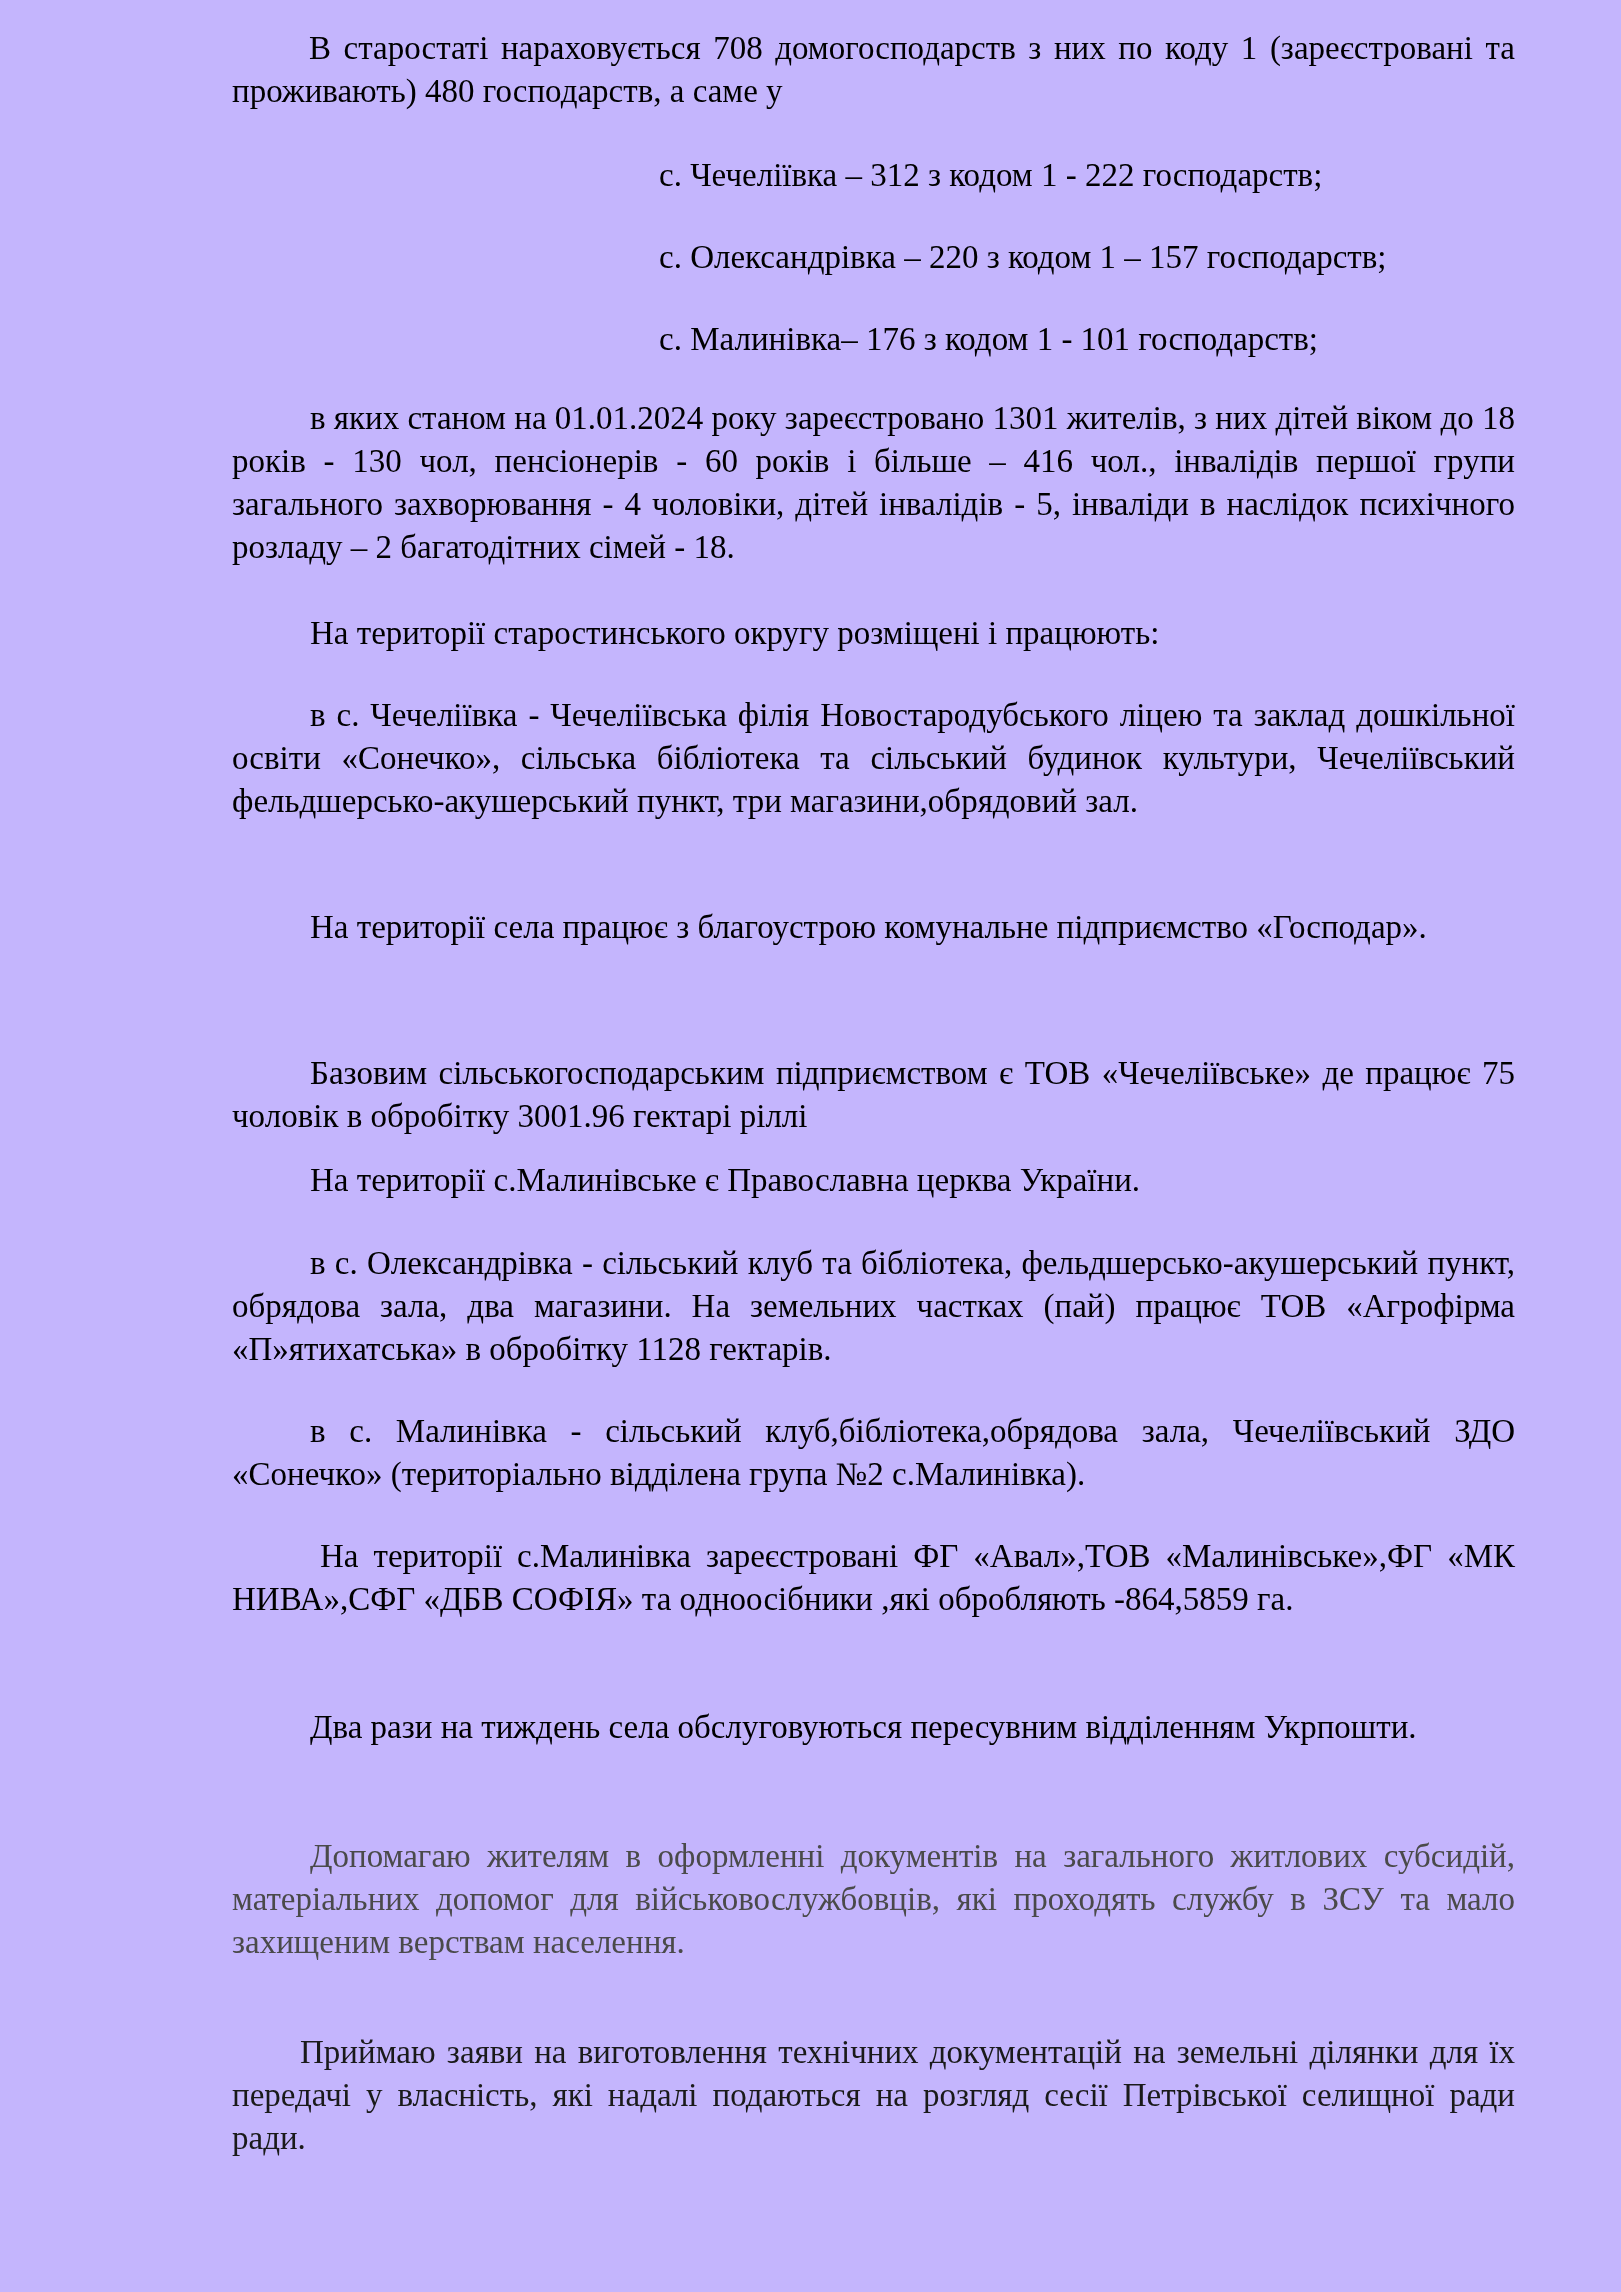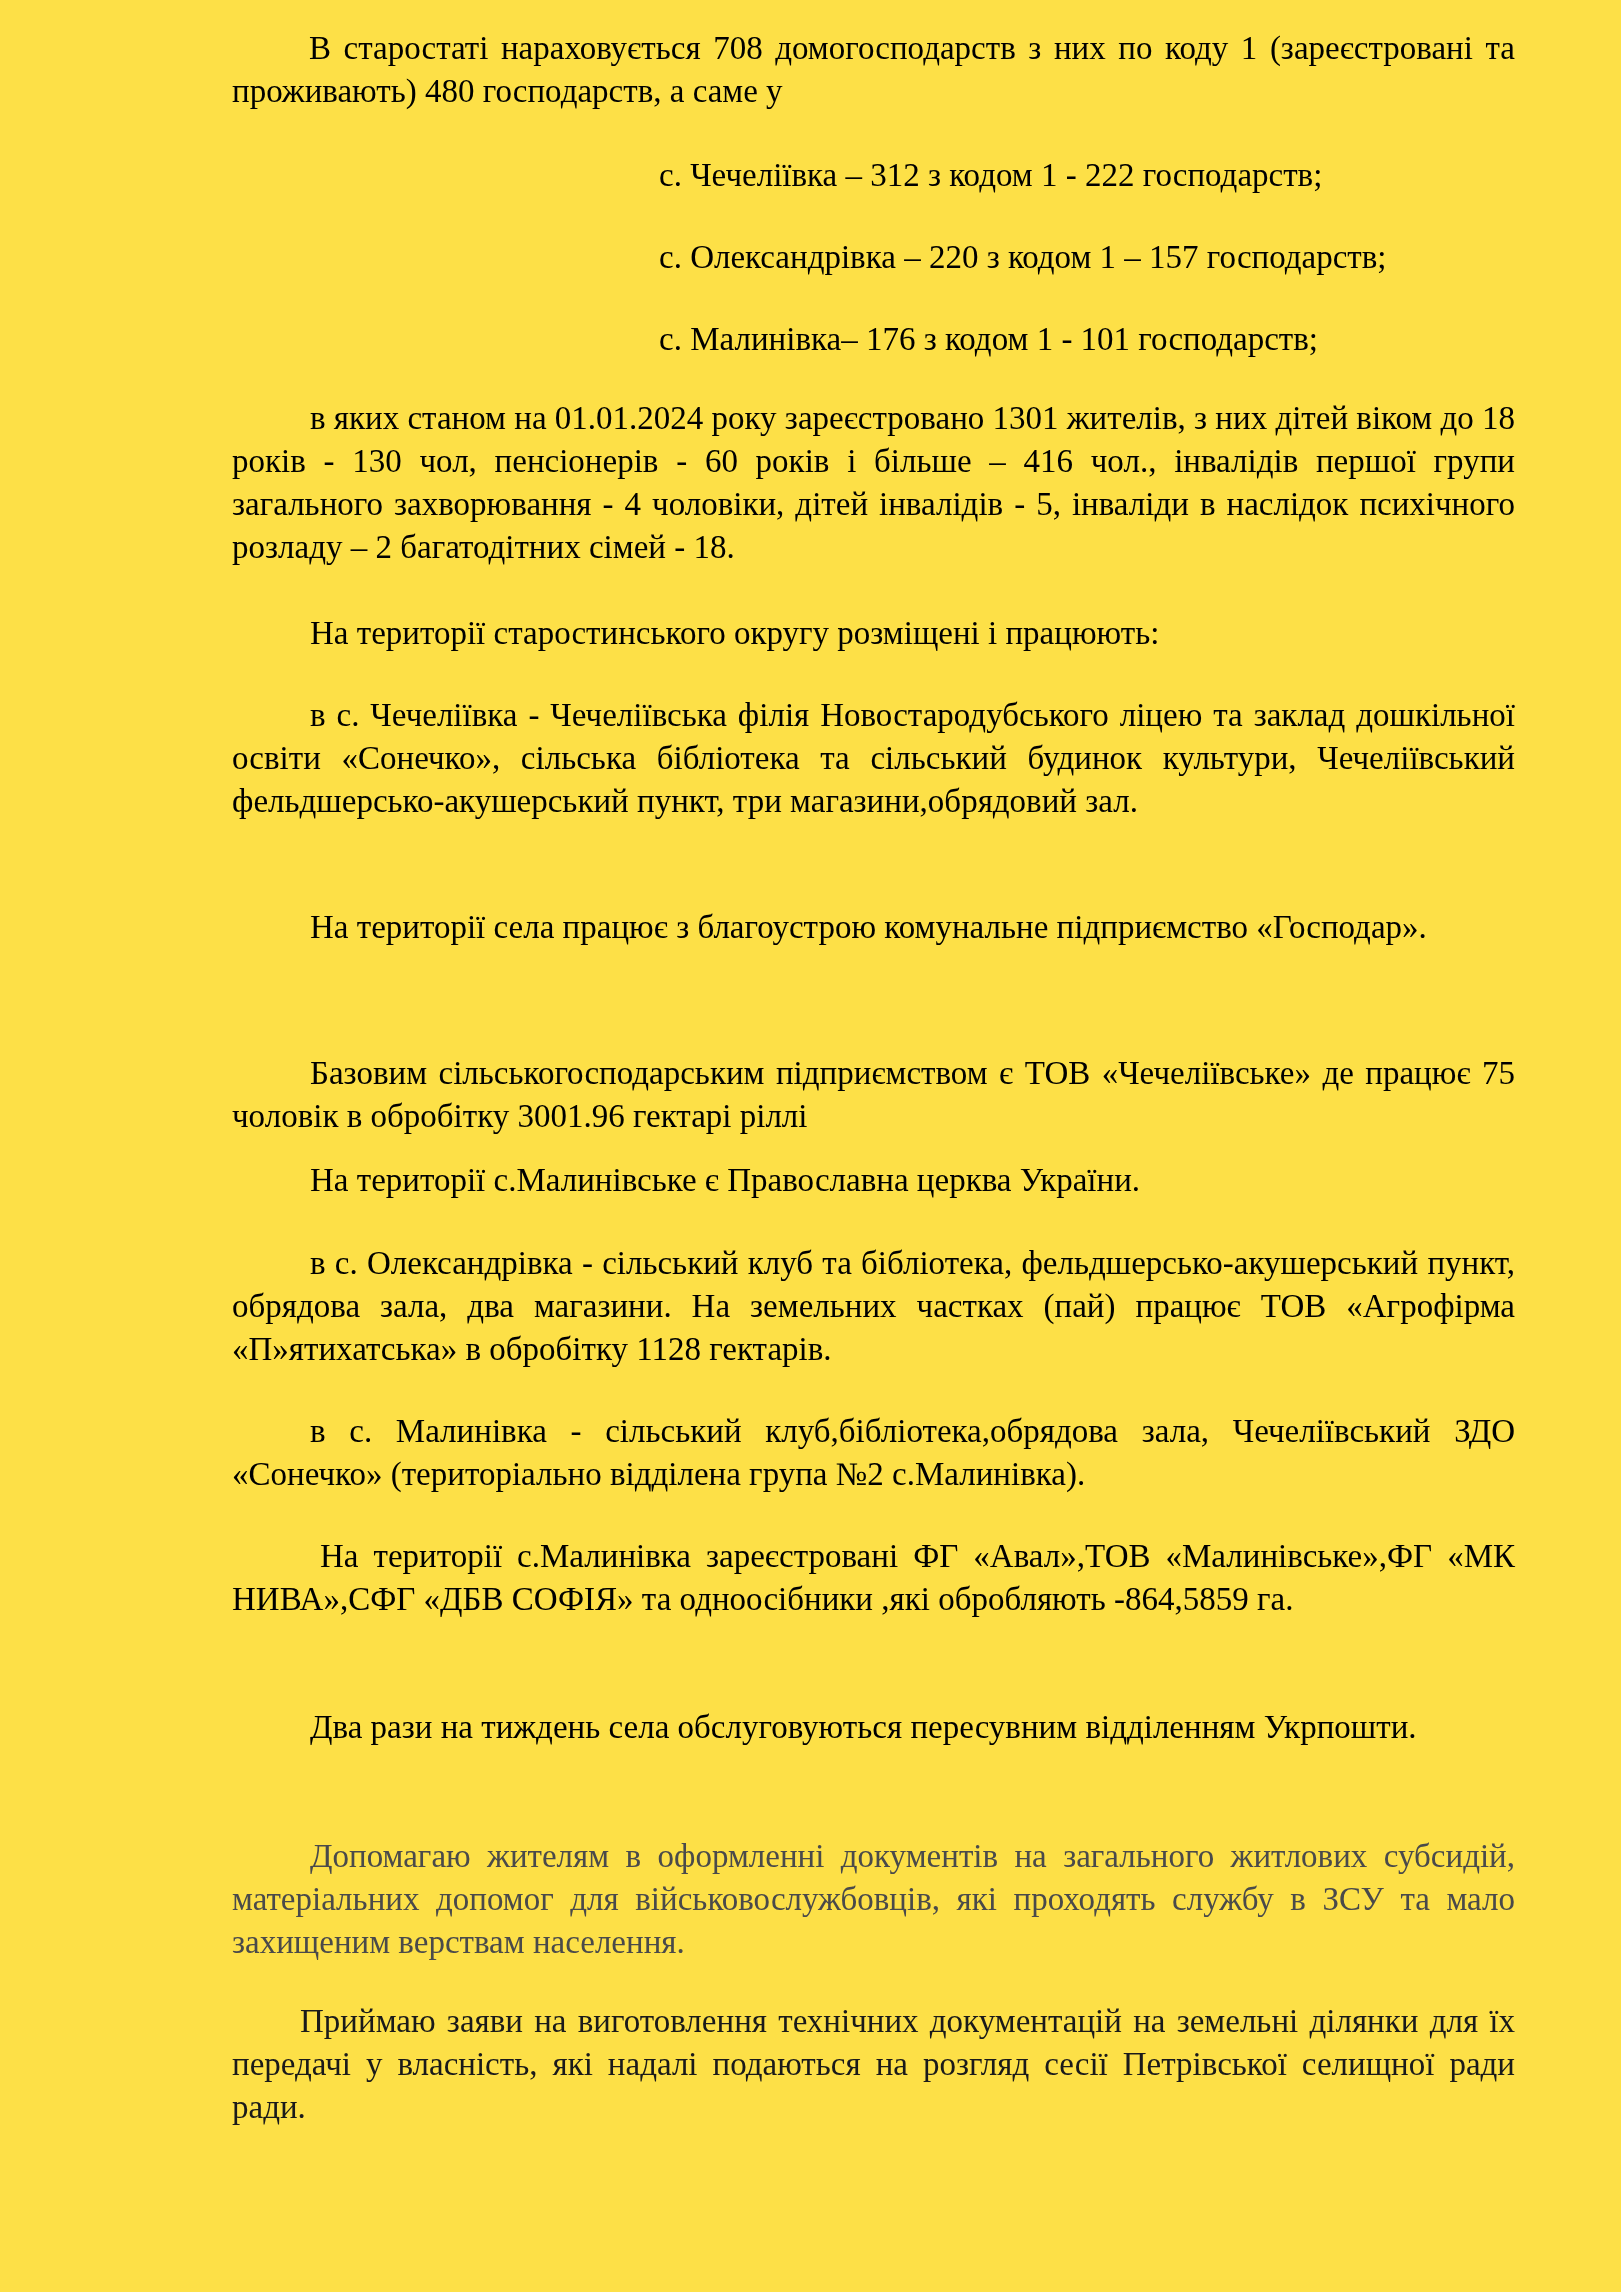--- a/index.html
+++ b/index.html
@@ -1,17 +1,17 @@
 <!DOCTYPE html>
 <html><head>
 <meta charset="utf-8">
 <style>
   html, body { margin: 0; padding: 0; background: #ffffff; }
   body { width: 1621px; height: 2293px; position: relative; overflow: hidden; }
-  .page { position: absolute; left: 0; top: 0; width: 1621px; height: 2293px; background: #fde047; }
+  .page { position: absolute; left: 0; top: 0; width: 1621px; height: 2293px; background: #c4b5fd; }
   .p {
     position: absolute;
     left: 232px;
     width: 1283px;
     margin: 0;
     font-family: "Liberation Serif", "DejaVu Serif", serif;
     font-size: 33px;
     line-height: 43px;
     color: #000000;
     text-align: justify;
@@ -22,21 +22,21 @@
     position: absolute;
     left: 659px;
     margin: 0;
     font-family: "Liberation Serif", "DejaVu Serif", serif;
     font-size: 33px;
     line-height: 43px;
     color: #000000;
     white-space: nowrap;
   }
   .gray { color: #4a4a4a; }
-  .dark { color: #1a1a1a; }
+  .dark { color: #1a1a1a; margin-top: 31px; }
 </style>
 </head>
 <body>
 
 <div class="page">
 
   <p class="p" style="top:27.4px; text-indent:77px;">В старостаті нараховується 708 домогосподарств з них по коду 1 (зареєстровані та проживають) 480  господарств, а саме у</p>
 
   <p class="center-line" style="top:154px;">с. Чечеліївка – 312 з кодом 1 - 222 господарств;</p>
 

